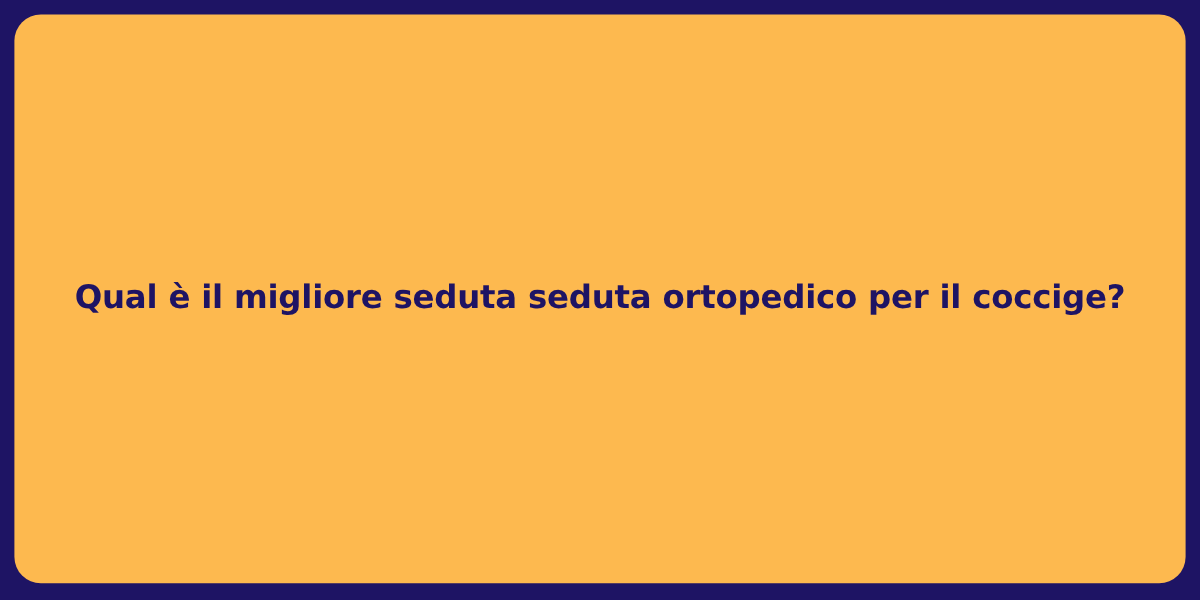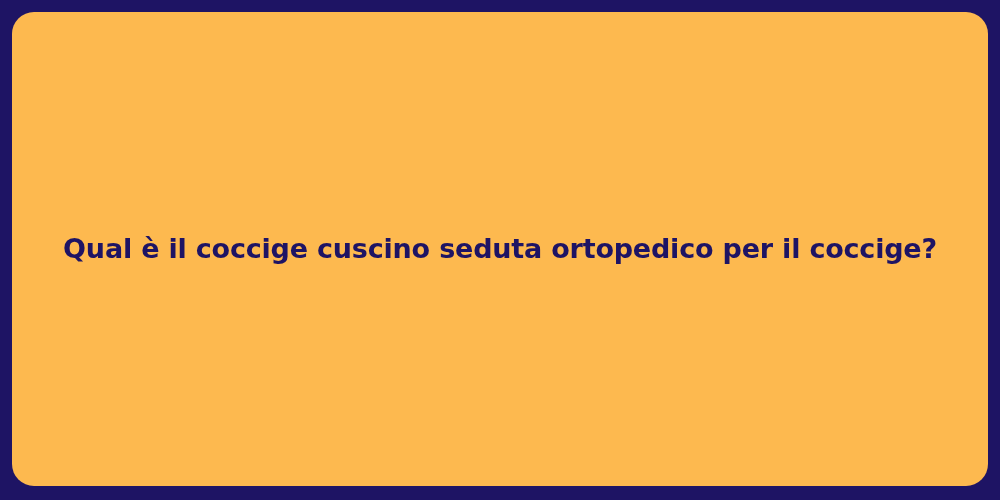--- a/index.html
+++ b/index.html
@@ -46,15 +46,15 @@
     letter-spacing: -0.2px;
     text-align: center;
     white-space: nowrap;
   }
 </style>
 </head>
 <body>
 
 <div class="frame">
   <div class="card">
-    <h1 class="question">Qual è il coccige cuscino seduta ortopedico per il coccige?</h1>
+    <h1 class="question">Qual è il migliore seduta seduta ortopedico per il coccige?</h1>
   </div>
 </div>
 
 </body></html>

